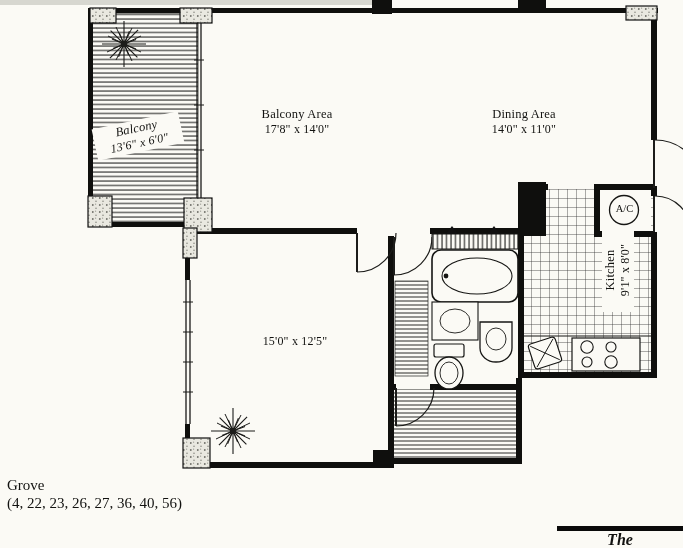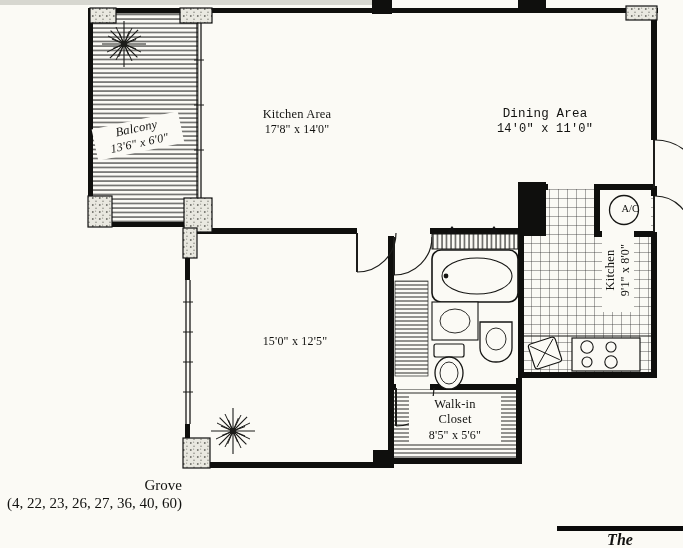--- a/index.html
+++ b/index.html
@@ -11,22 +11,22 @@
   .page{position:absolute;inset:0;}
   svg.plan{position:absolute;left:0;top:0;}
   .lbl{
     position:absolute;text-align:center;font-size:12.5px;line-height:1.22;
     color:#121210;letter-spacing:.2px;
   }
   .lbl .dims{font-size:12px;}
   .whitebg{background:#fbfaf5;padding:1px 2px;}
   .rot-balcony{transform:rotate(-12deg);font-style:italic;}
   .rot-kitchen{transform:rotate(-90deg);transform-origin:0 0;width:80px;}
-  .ac-lbl{position:absolute;left:610px;top:203px;width:29px;text-align:right;font-size:10.5px;}
-  .footer{position:absolute;left:7px;top:477px;font-size:15px;line-height:1.18;text-align:right;}
+  .ac-lbl{position:absolute;left:610px;top:203px;width:29px;text-align:center;font-size:10.5px;}
+  .footer{position:absolute;left:7px;top:477px;font-size:15px;line-height:1.18;}
   .logo{
     position:absolute;left:557px;top:526px;width:126px;height:22px;
     border-top:5px solid #0a0a0a;text-align:center;overflow:hidden;
     font-style:italic;font-weight:bold;font-size:16px;line-height:18px;
   }
 </style>
 </head>
 <body>
 
 <div class="page">
@@ -194,48 +194,43 @@
     <use href="#plantIcon" x="124" y="44"></use>
     <use href="#plantIcon" x="233" y="431"></use>
   </svg>
 
   <div class="lbl rot-balcony whitebg" style="left:94px;top:120px;width:84px;">
     <div>Balcony</div>
     <div class="dims">13'6" x 6'0"</div>
   </div>
 
   <div class="lbl" style="left:237px;top:107px;width:120px;">
-    <div>Kitchen Area</div>
+    <div>Balcony Area</div>
     <div class="dims">17'8" x 14'0"</div>
   </div>
 
-  <div class="lbl" style="left:485px;top:107px;width:120px;font-family:Liberation Mono, monospace;">
+  <div class="lbl" style="left:464px;top:107px;width:120px;">
     <div>Dining Area</div>
     <div class="dims">14'0" x 11'0"</div>
   </div>
 
   <div class="lbl rot-kitchen whitebg" style="left:602px;top:312px;">
     <div>Kitchen</div>
     <div class="dims">9'1" x 8'0"</div>
   </div>
 
   <div class="lbl" style="left:240px;top:334px;width:110px;">
     <div class="dims">15'0" x 12'5"</div>
   </div>
 
-  <div class="lbl whitebg" style="left:409px;top:396px;width:88px;">
-    <div>Walk-in</div>
-    <div>Closet</div>
-    <div class="dims">8'5" x 5'6"</div>
-  </div>
 
   <div class="ac-lbl">A/C</div>
 
   <div class="footer">
     <div>Grove</div>
-    <div>(4, 22, 23, 26, 27, 36, 40, 60)</div>
+    <div>(4, 22, 23, 26, 27, 36, 40, 56)</div>
   </div>
 
   <div class="logo">
     <span>The</span>
   </div>
 
 </div>
 
 </body></html>

